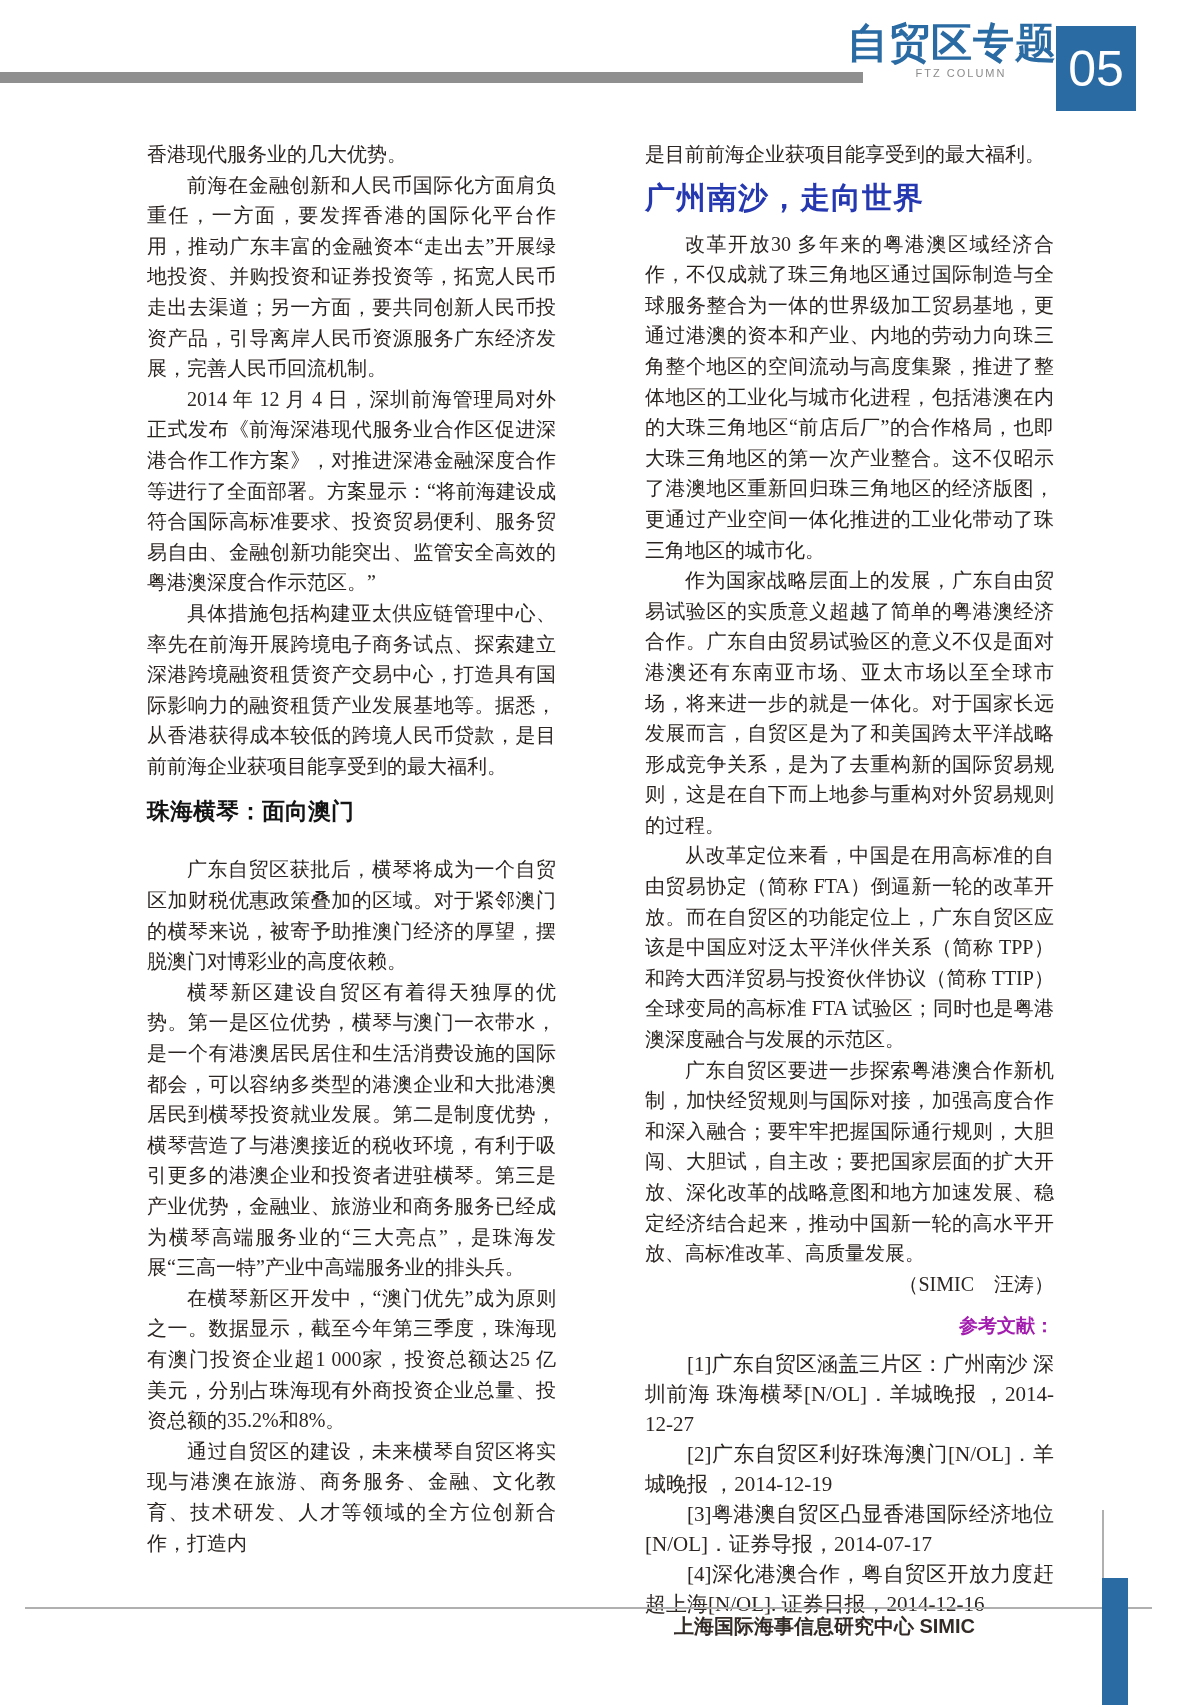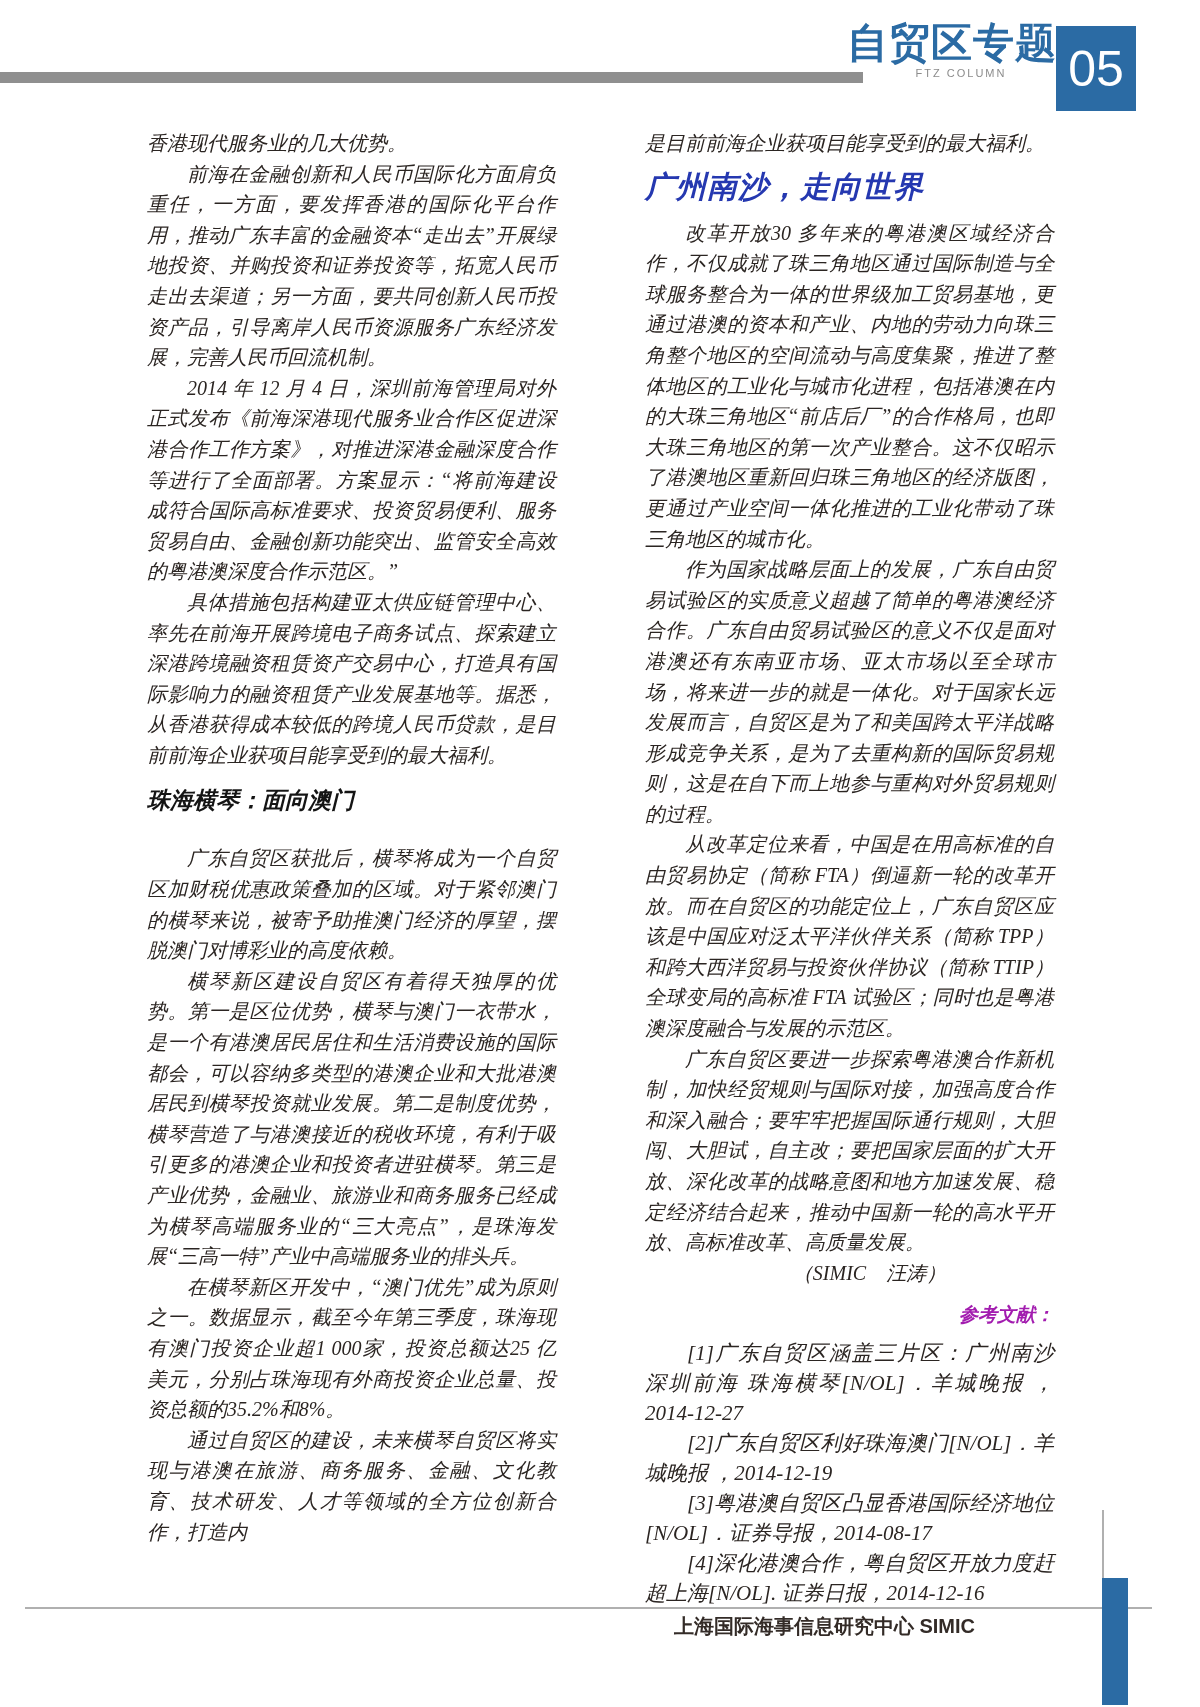--- a/index.html
+++ b/index.html
@@ -21,37 +21,37 @@
   .page-num-box .num{
     font-family:"Liberation Sans","DejaVu Sans",sans-serif;font-size:50px;color:#ffffff;line-height:1;
   }
   .header-sub{
     position:absolute;left:861px;top:67px;width:200px;text-align:center;
     font-family:"Liberation Sans","DejaVu Sans",sans-serif;font-size:11px;
     letter-spacing:2px;color:#8c8c8c;white-space:nowrap;
   }
   
   .col{
-    position:absolute;top:128px;width:409px;
-    font-size:20px;line-height:30.6px;text-align:justify;text-justify:inter-ideograph;font-style:italic;
+    position:absolute;top:139px;width:409px;
+    font-size:20px;line-height:30.6px;text-align:justify;text-justify:inter-ideograph;
   }
   .col-left{left:147px;}
   .col-right{left:645px;}
   .col p{margin:0;text-indent:2em;}
   .col p.noindent{text-indent:0;}
   .subhead{
     font-family:"Liberation Sans","DejaVu Sans",sans-serif;font-weight:bold;
     font-size:23px;color:#141414;margin:15px 0 28px;text-indent:0;line-height:30px;text-align:left;
   }
   .bluehead{
     font-family:"Liberation Sans","DejaVu Sans",sans-serif;font-weight:bold;
     font-size:30px;color:#2538b0;margin:9px 0 13px;text-indent:0;line-height:37px;
     letter-spacing:1px;text-align:left;white-space:nowrap;
   }
-  .byline{text-align:center;text-indent:0;margin-top:2px;}
+  .byline{text-align:right;text-indent:0;margin-top:2px;}
   .ref-title{
     font-family:"Liberation Sans","DejaVu Sans",sans-serif;font-weight:bold;
     font-size:19px;color:#a21caf;margin:12px 0 7px;text-indent:0;text-align:right;
   }
   .ref{font-size:21px;line-height:30px;margin:0;text-indent:0;}
   
   .footer-rule{position:absolute;left:25px;top:1607px;width:1127px;height:2px;background:#b0b0b0;}
   .footer-text{
     position:absolute;right:225px;top:1613px;
     font-family:"Liberation Sans","DejaVu Sans",sans-serif;font-weight:bold;
@@ -88,21 +88,21 @@
     <p class="noindent">是目前前海企业获项目能享受到的最大福利。</p>
     <div class="bluehead">广州南沙，走向世界</div>
     <p>改革开放30 多年来的粤港澳区域经济合作，不仅成就了珠三角地区通过国际制造与全球服务整合为一体的世界级加工贸易基地，更通过港澳的资本和产业、内地的劳动力向珠三角整个地区的空间流动与高度集聚，推进了整体地区的工业化与城市化进程，包括港澳在内的大珠三角地区“前店后厂”的合作格局，也即大珠三角地区的第一次产业整合。这不仅昭示了港澳地区重新回归珠三角地区的经济版图，更通过产业空间一体化推进的工业化带动了珠三角地区的城市化。</p>
     <p>作为国家战略层面上的发展，广东自由贸易试验区的实质意义超越了简单的粤港澳经济合作。广东自由贸易试验区的意义不仅是面对港澳还有东南亚市场、亚太市场以至全球市场，将来进一步的就是一体化。对于国家长远发展而言，自贸区是为了和美国跨太平洋战略形成竞争关系，是为了去重构新的国际贸易规则，这是在自下而上地参与重构对外贸易规则的过程。</p>
     <p>从改革定位来看，中国是在用高标准的自由贸易协定（简称 FTA）倒逼新一轮的改革开放。而在自贸区的功能定位上，广东自贸区应该是中国应对泛太平洋伙伴关系（简称 TPP）和跨大西洋贸易与投资伙伴协议（简称 TTIP）全球变局的高标准 FTA 试验区；同时也是粤港澳深度融合与发展的示范区。</p>
     <p>广东自贸区要进一步探索粤港澳合作新机制，加快经贸规则与国际对接，加强高度合作和深入融合；要牢牢把握国际通行规则，大胆闯、大胆试，自主改；要把国家层面的扩大开放、深化改革的战略意图和地方加速发展、稳定经济结合起来，推动中国新一轮的高水平开放、高标准改革、高质量发展。</p>
     <p class="byline">（SIMIC　汪涛）</p>
     <div class="ref-title">参考文献：</div>
     <p class="ref">[1]广东自贸区涵盖三片区：广州南沙 深圳前海 珠海横琴[N/OL]．羊城晚报 ，2014-12-27</p>
     <p class="ref">[2]广东自贸区利好珠海澳门[N/OL]．羊城晚报 ，2014-12-19</p>
-    <p class="ref">[3]粤港澳自贸区凸显香港国际经济地位[N/OL]．证券导报，2014-08-17</p>
+    <p class="ref">[3]粤港澳自贸区凸显香港国际经济地位[N/OL]．证券导报，2014-07-17</p>
     <p class="ref">[4]深化港澳合作，粤自贸区开放力度赶超上海[N/OL]. 证券日报，2014-12-16</p>
   </div>
 
   <div class="footer-rule"></div>
   <div class="footer-text">上海国际海事信息研究中心  SIMIC</div>
   <div class="corner-vline"></div>
   <div class="corner-bar"></div>
 
 </div>
 

